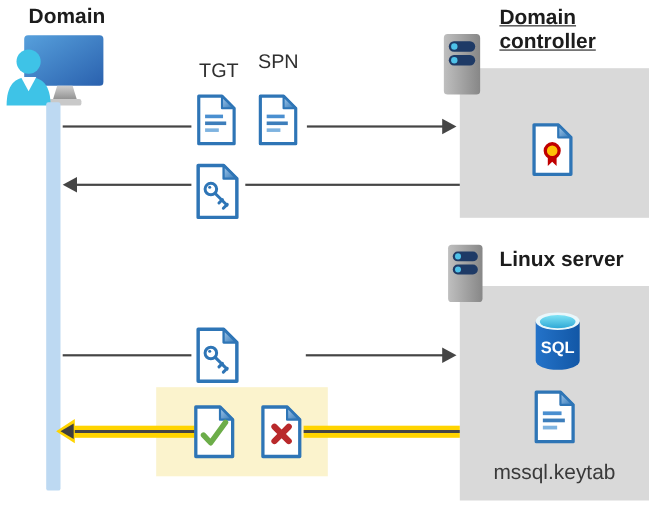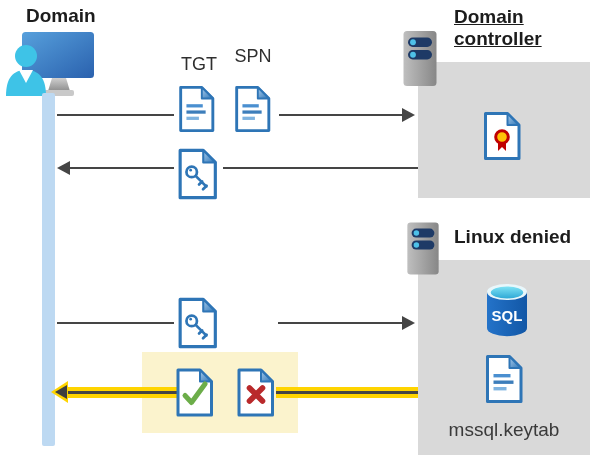--- a/index.html
+++ b/index.html
@@ -125,21 +125,21 @@
   </svg>
   <div class="abs title" style="left:454px;top:6px;width:142px;text-decoration:underline;">Domain controller</div>
   <svg class="abs" style="left:482px;top:111px;" width="41" height="50" viewBox="0 0 40 50">
     <use href="#sym-doc-cert"></use>
   </svg>
 
   <div class="abs graybox" style="left:418px;top:260px;width:172px;height:195px;"></div>
   <svg class="abs" style="left:405px;top:221px;" width="36" height="55" viewBox="0 0 36 58">
     <use href="#sym-server"></use>
   </svg>
-  <div class="abs title" style="left:454px;top:226px;white-space:nowrap;">Linux denied</div>
+  <div class="abs title" style="left:454px;top:226px;white-space:nowrap;">Linux server</div>
 
   <svg class="abs" style="left:483px;top:282px;" width="48" height="56" viewBox="0 0 48 56">
     <use href="#sym-sql"></use>
     <text x="24" y="39" text-anchor="middle" font-family="Liberation Sans, sans-serif" font-size="15" font-weight="bold" fill="#fff">SQL</text>
   </svg>
 
   <svg class="abs" style="left:484px;top:354px;" width="41" height="50" viewBox="0 0 40 50">
     <use href="#sym-doc-text"></use>
   </svg>
   <div class="abs caption" style="left:418px;top:419px;width:172px;">mssql.keytab</div>

